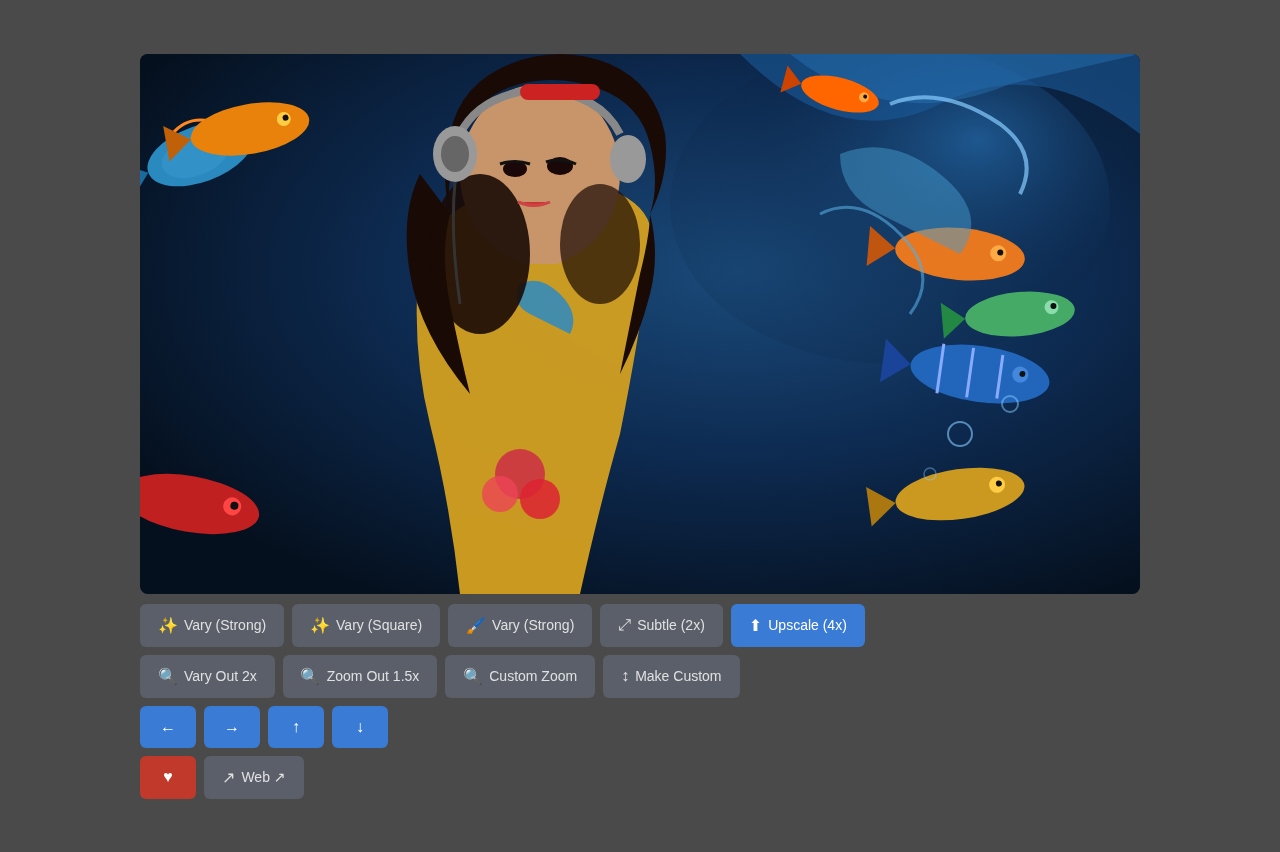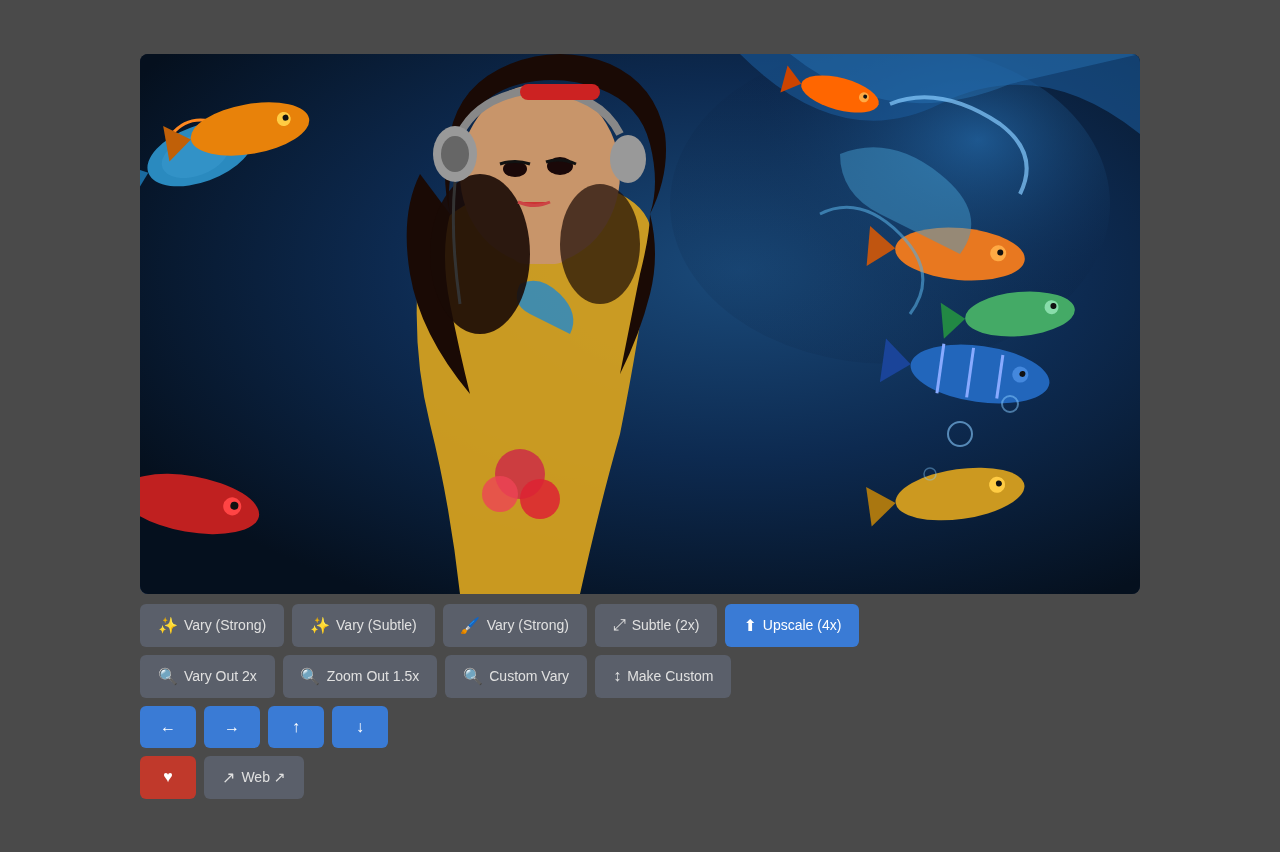--- a/index.html
+++ b/index.html
@@ -223,21 +223,21 @@
 
   <div class="controls-container">
 
     <div class="button-row">
       <button class="btn">
         <span class="btn-icon">✨</span>
         <span>Vary (Strong)</span>
       </button>
       <button class="btn">
         <span class="btn-icon">✨</span>
-        <span>Vary (Subtle)</span>
+        <span>Vary (Square)</span>
       </button>
       <button class="btn">
         <span class="btn-icon">🖌️</span>
         <span>Vary (Strong)</span>
       </button>
       <button class="btn">
         <span class="btn-icon">⤢</span>
         <span>Subtle (2x)</span>
       </button>
       <button class="btn btn-blue">
@@ -250,21 +250,21 @@
       <button class="btn">
         <span class="btn-icon">🔍</span>
         <span>Vary Out 2x</span>
       </button>
       <button class="btn">
         <span class="btn-icon">🔍</span>
         <span>Zoom Out 1.5x</span>
       </button>
       <button class="btn">
         <span class="btn-icon">🔍</span>
-        <span>Custom Vary</span>
+        <span>Custom Zoom</span>
       </button>
       <button class="btn">
         <span class="btn-icon">↕</span>
         <span>Make Custom</span>
       </button>
     </div>
 
     <div class="button-row">
       <button class="btn btn-blue btn-square">
         <span class="btn-icon">←</span>

